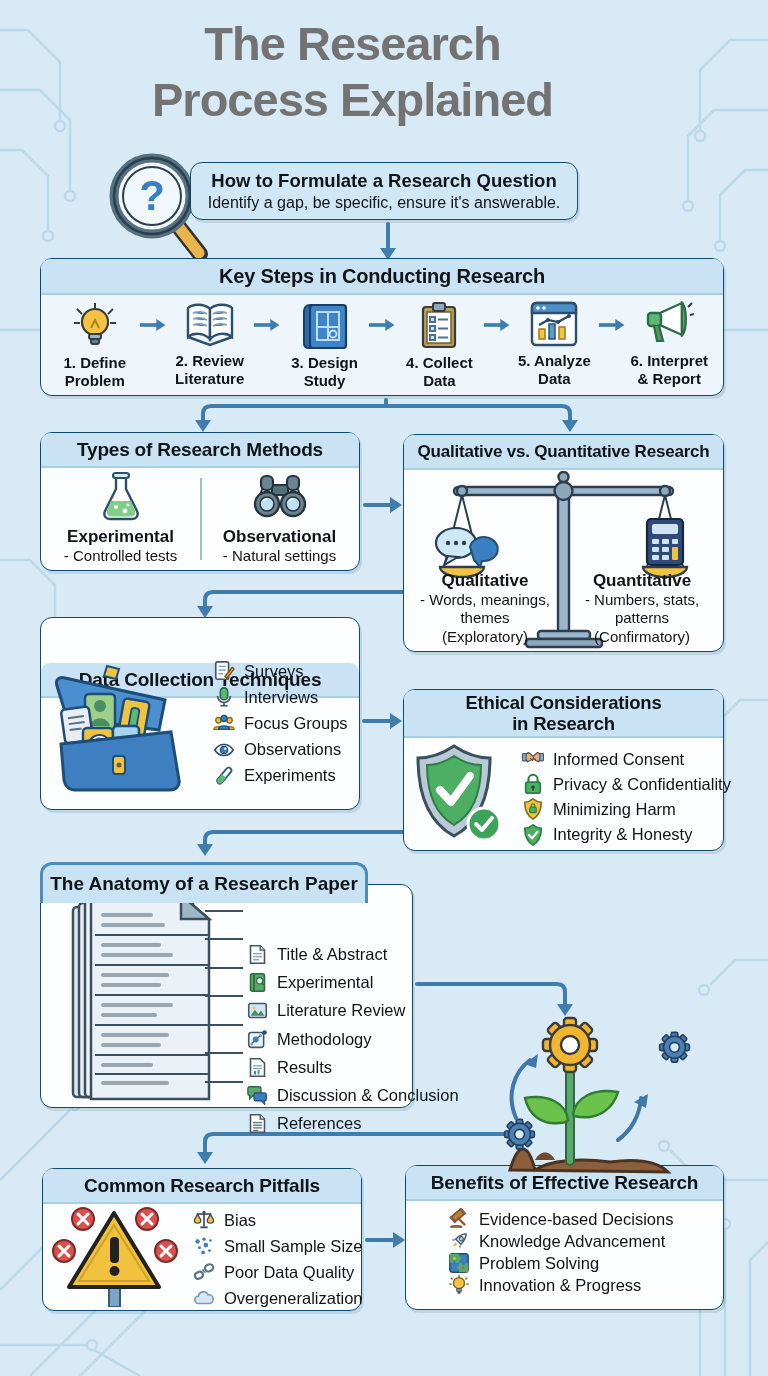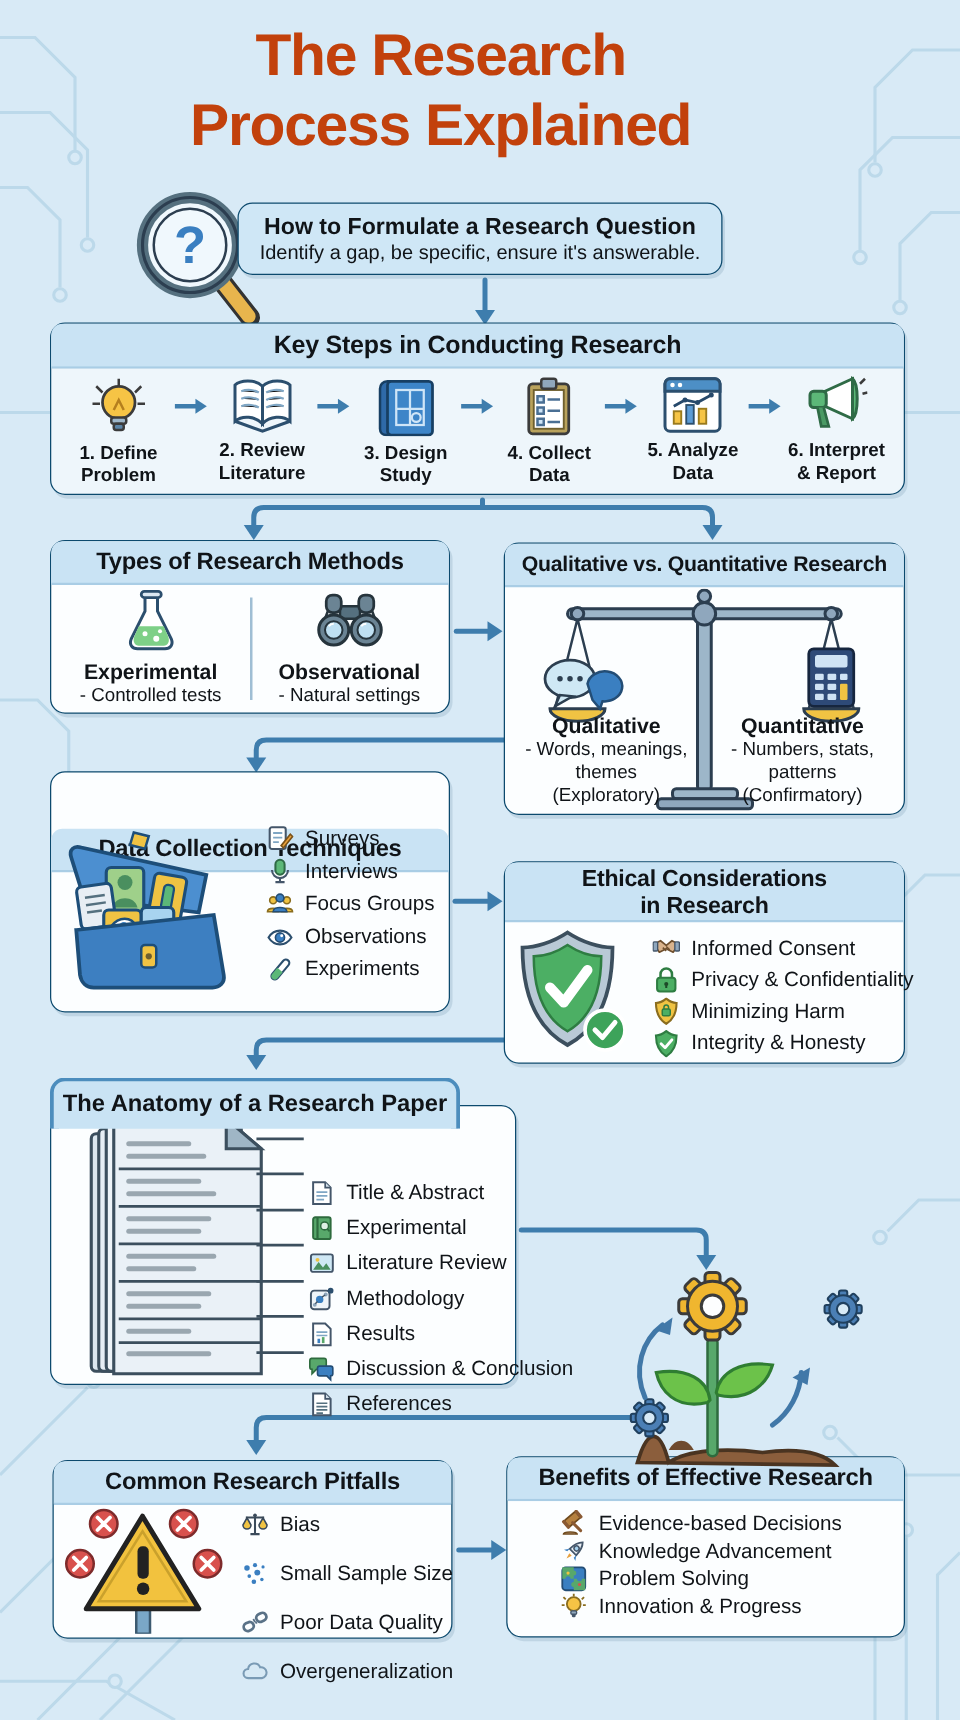--- a/index.html
+++ b/index.html
@@ -65,21 +65,21 @@
         <circle cx="664" cy="1146" r="5" fill="#d8eaf6"></circle>
       <path d="M0,560 H30 L55,585 V640"></path>
         <circle cx="55" cy="646" r="5" fill="#d8eaf6"></circle>
       <path d="M768,700 H740 L715,725 V780"></path>
         <circle cx="715" cy="786" r="5" fill="#d8eaf6"></circle>
       <path d="M768,960 H735 L710,985"></path>
         <circle cx="704" cy="990" r="5" fill="#d8eaf6"></circle>
     </g>
   </svg>
 
-  <div class="abs" style="left:0;top:16px;width:705px;text-align:center;color:#c2410c;font-weight:800;font-size:47px;line-height:1.2;letter-spacing:-1px;">
+  <div class="abs" style="left:0;top:16px;width:705px;text-align:center;color:#737373;font-weight:800;font-size:47px;line-height:1.2;letter-spacing:-1px;">
     <div>The Research</div>
     <div>Process Explained</div>
   </div>
 
   <svg class="abs" width="768" height="1376" style="left:0;top:0;pointer-events:none">
     <g stroke="#3e7dad" stroke-width="4" fill="none" stroke-linecap="round">
       <path d="M388,224 V248"></path>
       <path d="M386,400 V406"></path>
       <path d="M203,420 V414 Q203,406 211,406 H562 Q570,406 570,414 V420"></path>
       <path d="M365,505 H390"></path>
@@ -710,21 +710,21 @@
         <circle cx="32" cy="16" r="11" fill="#d8514d" stroke="#7e2b2b" stroke-width="2"></circle>
           <path d="M27,11 l10,10 M37,11 l-10,10" stroke="#fff" stroke-width="3" stroke-linecap="round"></path>
         <circle cx="96" cy="16" r="11" fill="#d8514d" stroke="#7e2b2b" stroke-width="2"></circle>
           <path d="M91,11 l10,10 M101,11 l-10,10" stroke="#fff" stroke-width="3" stroke-linecap="round"></path>
         <circle cx="13" cy="48" r="11" fill="#d8514d" stroke="#7e2b2b" stroke-width="2"></circle>
           <path d="M8,43 l10,10 M18,43 l-10,10" stroke="#fff" stroke-width="3" stroke-linecap="round"></path>
         <circle cx="115" cy="48" r="11" fill="#d8514d" stroke="#7e2b2b" stroke-width="2"></circle>
           <path d="M110,43 l10,10 M120,43 l-10,10" stroke="#fff" stroke-width="3" stroke-linecap="round"></path>
       </g>
     </svg>
-    <div class="rows" style="left:150px;top:40px;gap:17px;">
+    <div class="rows" style="left:150px;top:40px;gap:4px;">
       <div class="row">
         <span class="ico">
             <svg width="22" height="22" viewBox="0 0 24 24">
               <line x1="12" y1="3" x2="12" y2="19" stroke="#3a4a5a" stroke-width="1.8"></line>
               <line x1="4" y1="5.5" x2="20" y2="5.5" stroke="#3a4a5a" stroke-width="1.8"></line>
               <circle cx="12" cy="3.5" r="1.6" fill="#3a4a5a"></circle>
               <path d="M1.5,12 a3.5,3.5 0 0 0 7,0 L5,5.8 Z" fill="#f0c343" stroke="#3a4a5a" stroke-width="1.4"></path>
               <path d="M15.5,12 a3.5,3.5 0 0 0 7,0 L19,5.8 Z" fill="#f0c343" stroke="#3a4a5a" stroke-width="1.4"></path>
               <line x1="8" y1="20" x2="16" y2="20" stroke="#3a4a5a" stroke-width="2"></line>
             </svg>

